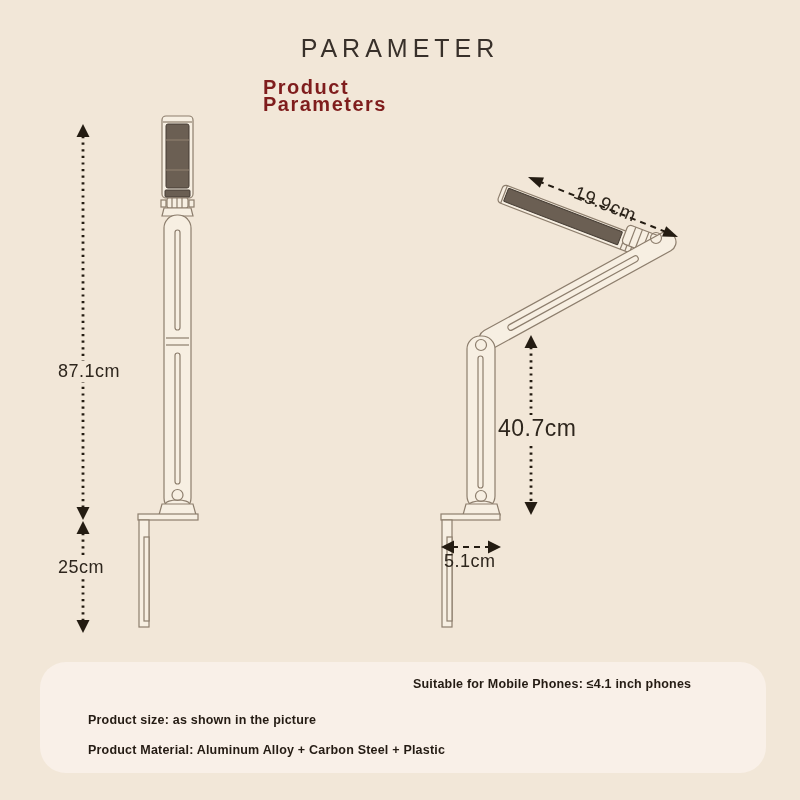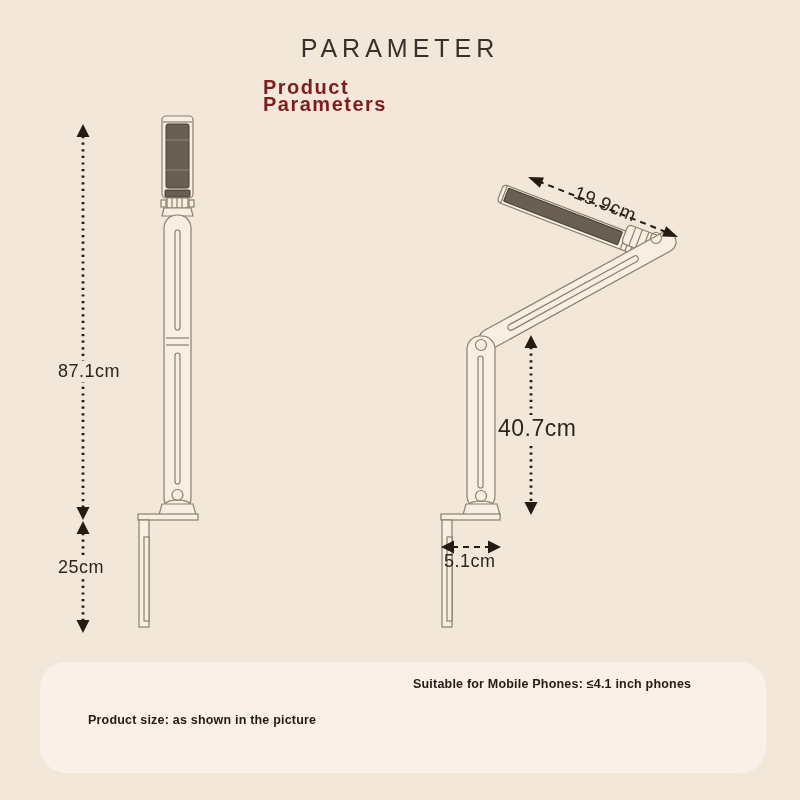--- a/index.html
+++ b/index.html
@@ -186,14 +186,15 @@
   <div class="dim-label dim-87">87.1cm</div>
   <div class="dim-label dim-25">25cm</div>
   <div class="dim-label dim-199">19.9cm</div>
   <div class="dim-label dim-407">40.7cm</div>
   <div class="dim-label dim-51">5.1cm</div>
 
 
   <div class="spec-card"></div>
   <div class="spec spec-size">Product size: as shown in the picture</div>
   <div class="spec spec-phones">Suitable for Mobile Phones: ≤4.1 inch phones</div>
+  <div class="spec spec-material">Product Material: Aluminum Alloy + Carbon Steel + Plastic</div>
 
 </div>
 
 </body></html>

